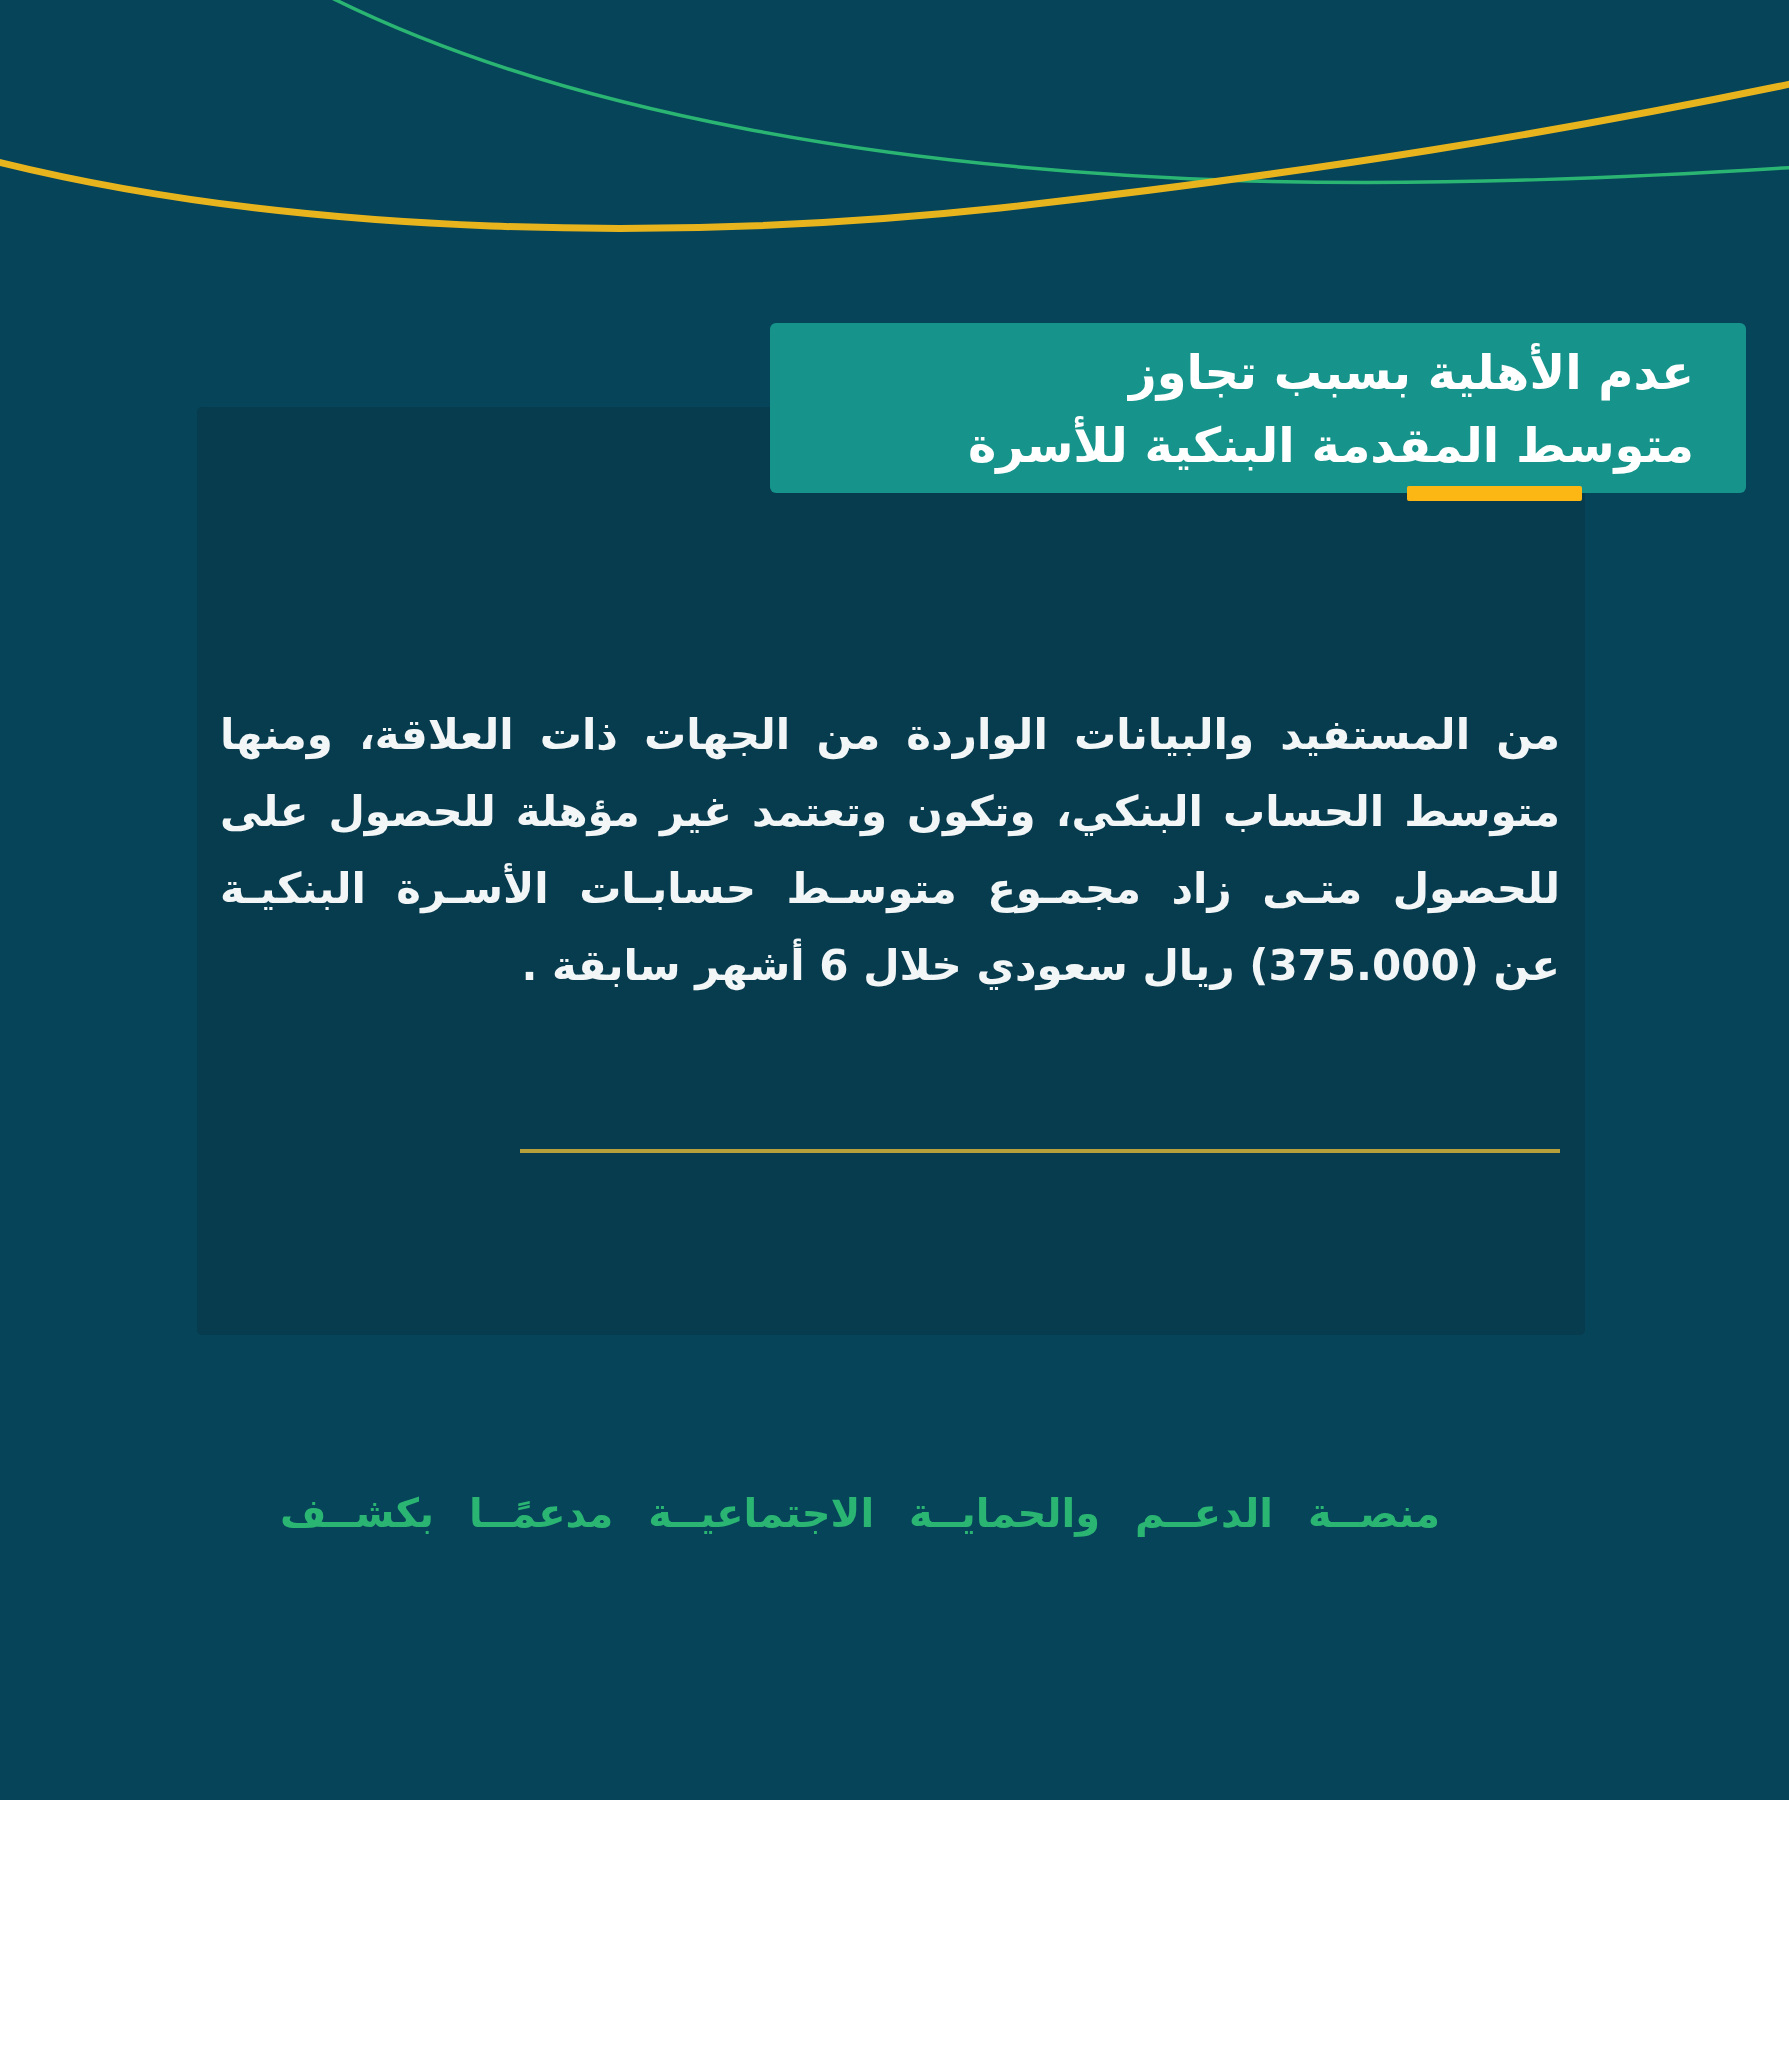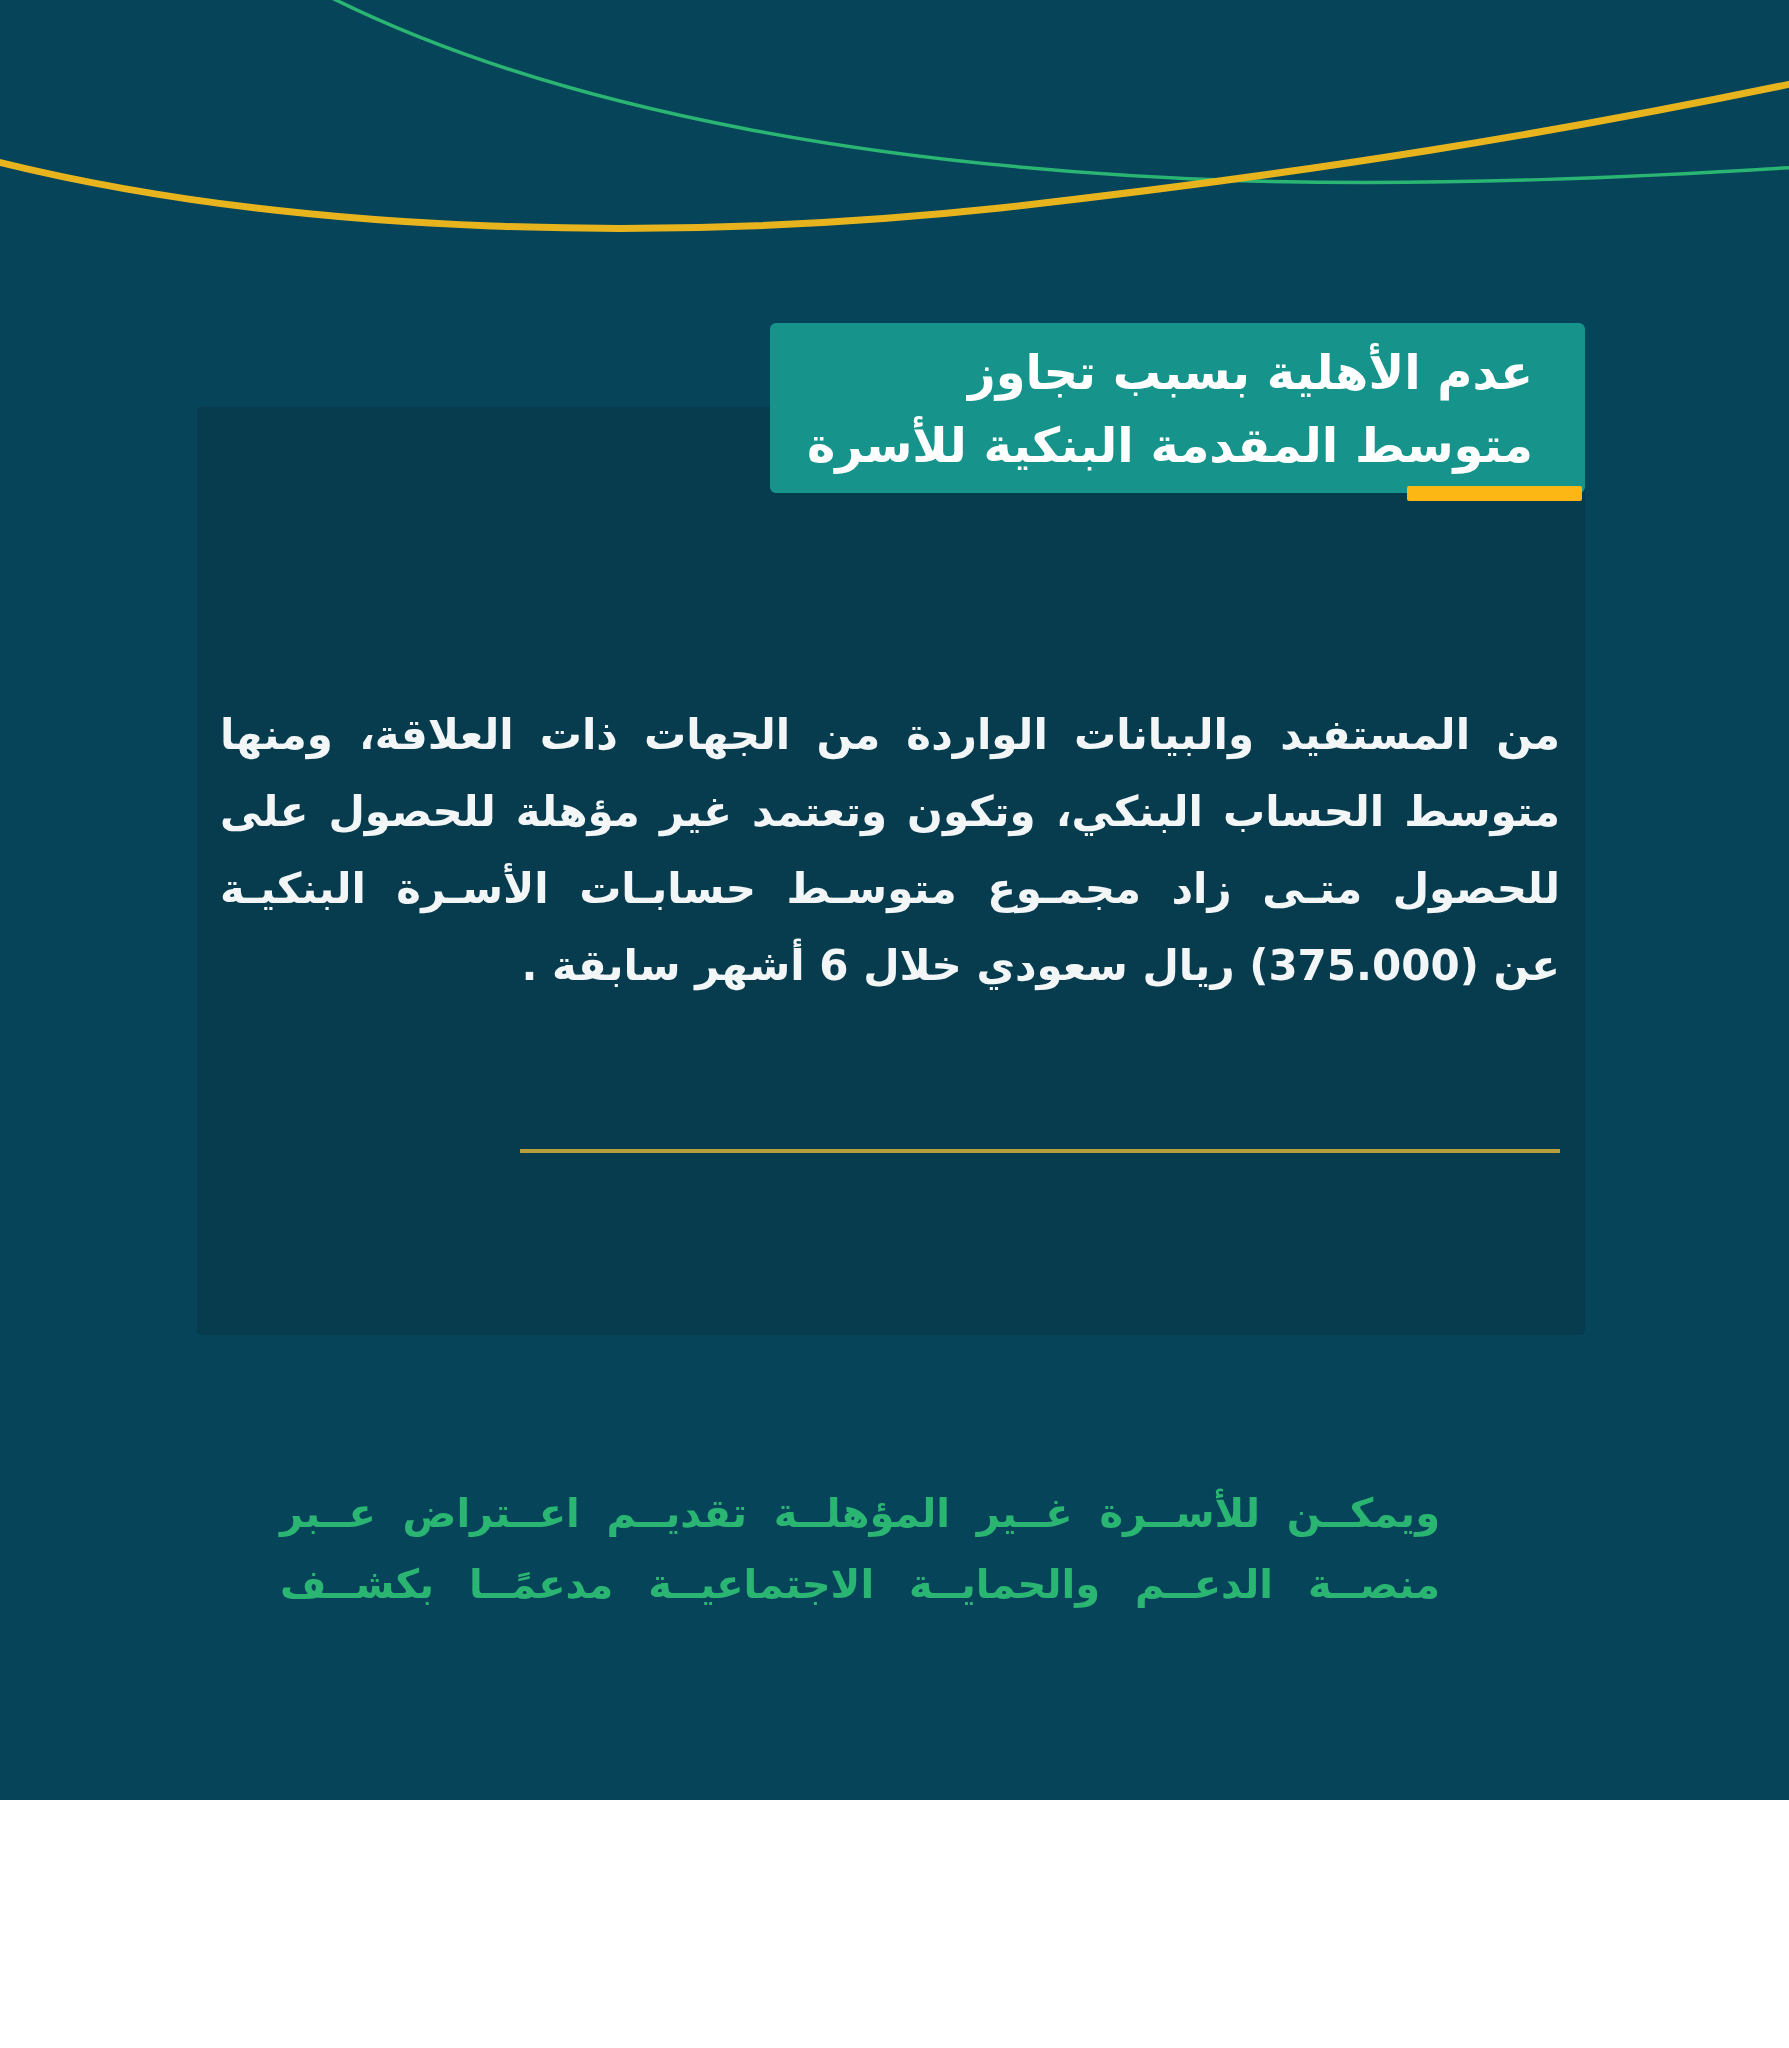--- a/index.html
+++ b/index.html
@@ -7,21 +7,21 @@
     position:relative;width:1789px;height:2048px;overflow:hidden;
     background:#054459;
     font-family:"DejaVu Sans","Liberation Sans",sans-serif;
   }
   .top-curves{position:absolute;top:0;left:0;}
   .content-panel{
     position:absolute;left:197px;top:407px;width:1388px;height:928px;
     background:#073B4E;border-radius:5px;
   }
   .title-banner{
-    position:absolute;left:770px;top:323px;width:815px;height:170px;
+    position:absolute;left:770px;top:323px;width:976px;height:170px;
     background:#16948B;border-radius:6px;box-sizing:border-box;
     padding:13px 52px 18px 30px;text-align:right;direction:rtl;
     color:#ffffff;font-weight:bold;font-size:48px;line-height:73px;
   }
   .title-accent-bar{
     position:absolute;left:1407px;top:486px;width:175px;height:15px;
     background:#FDB714;border-radius:2px;
   }
   .body-paragraph{
     position:absolute;right:229px;top:696px;width:1340px;
@@ -65,21 +65,20 @@
 
   <div class="body-paragraph">
     <div class="bline">من المستفيد والبيانات الواردة من الجهات ذات العلاقة، ومنها</div>
     <div class="bline">متوسط الحساب البنكي، وتكون وتعتمد غير مؤهلة للحصول على</div>
     <div class="bline">للحصول متـى زاد مجمـوع متوسـط حسابـات الأسـرة البنكيـة</div>
     <div class="bline last">عن (375.000) ريال سعودي خلال 6 أشهر سابقة .</div>
   </div>
   <div class="body-underline"></div>
 
   <div class="appeal-paragraph">
-    <div class="aline">ويمكــن للأســرة غــير المؤهلــة تقديــم اعــتراض عــبر</div>
     <div class="aline">منصــة الدعــم والحمايــة الاجتماعيــة مدعمًــا بكشــف</div>
   </div>
 
   <div class="footer">
     
 
     
   </div>
 
 </div>

